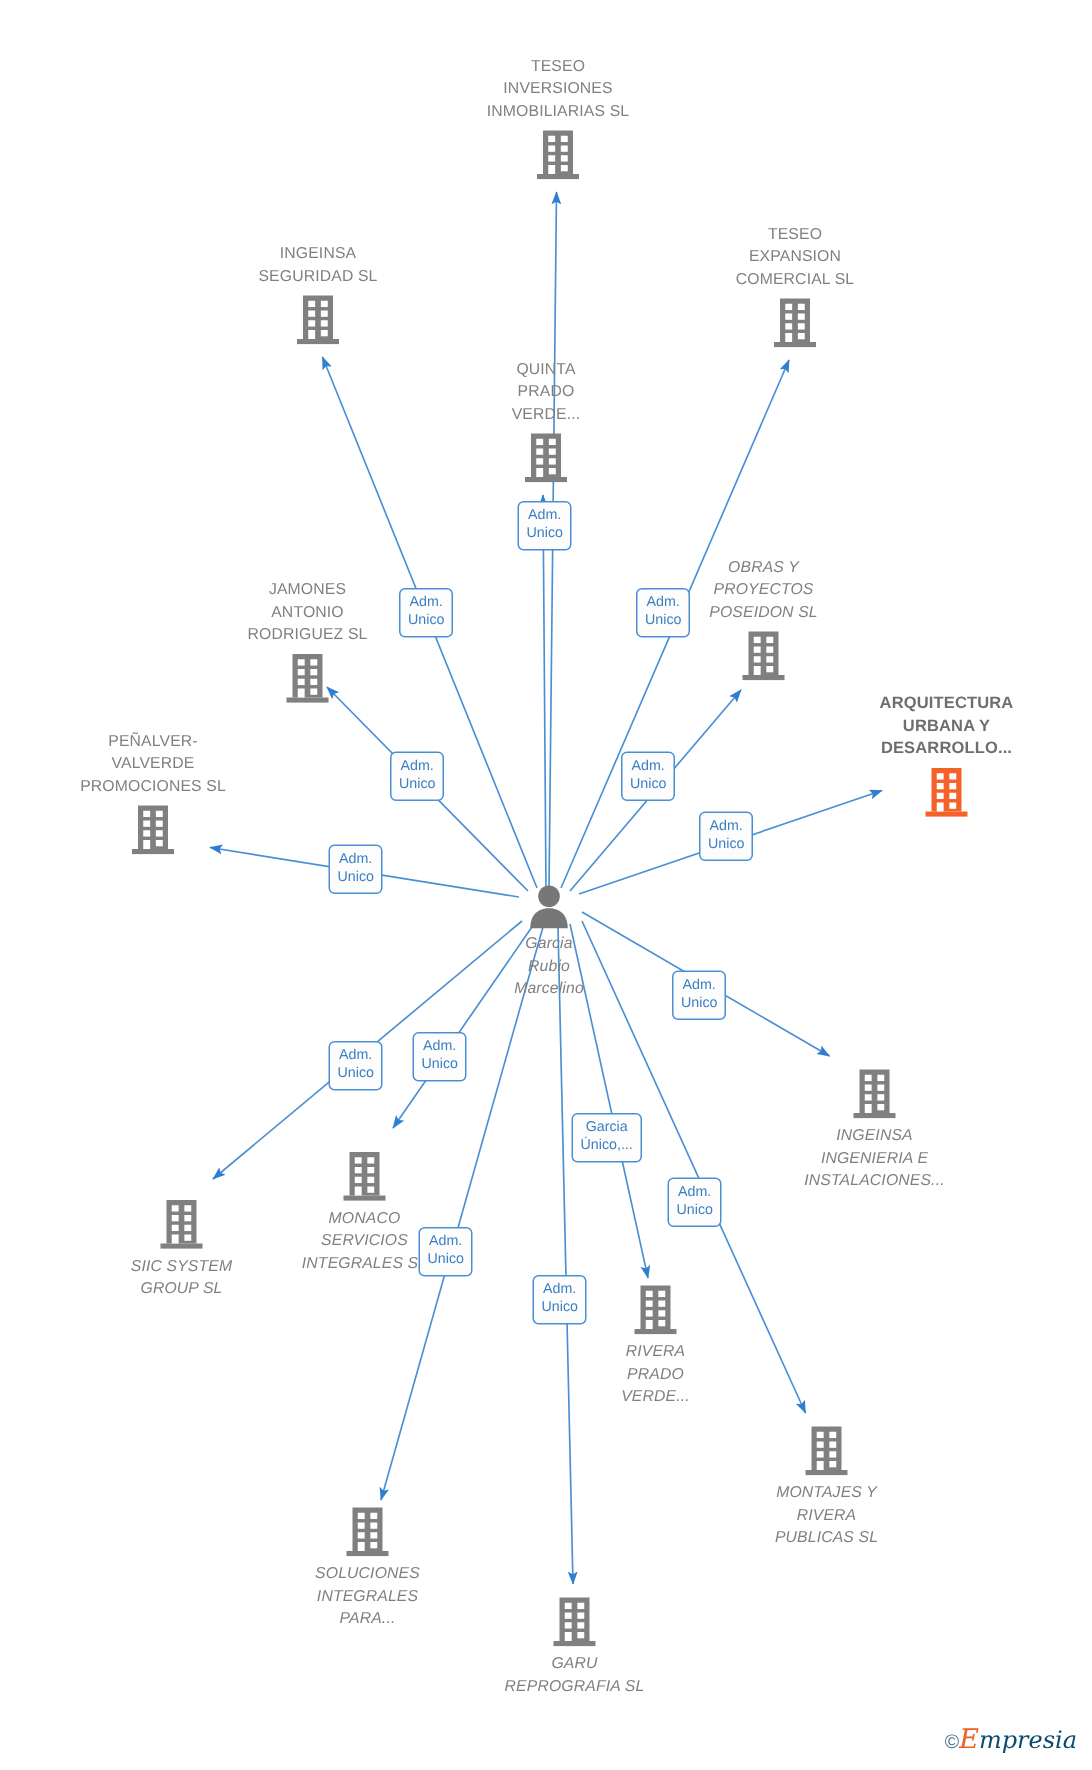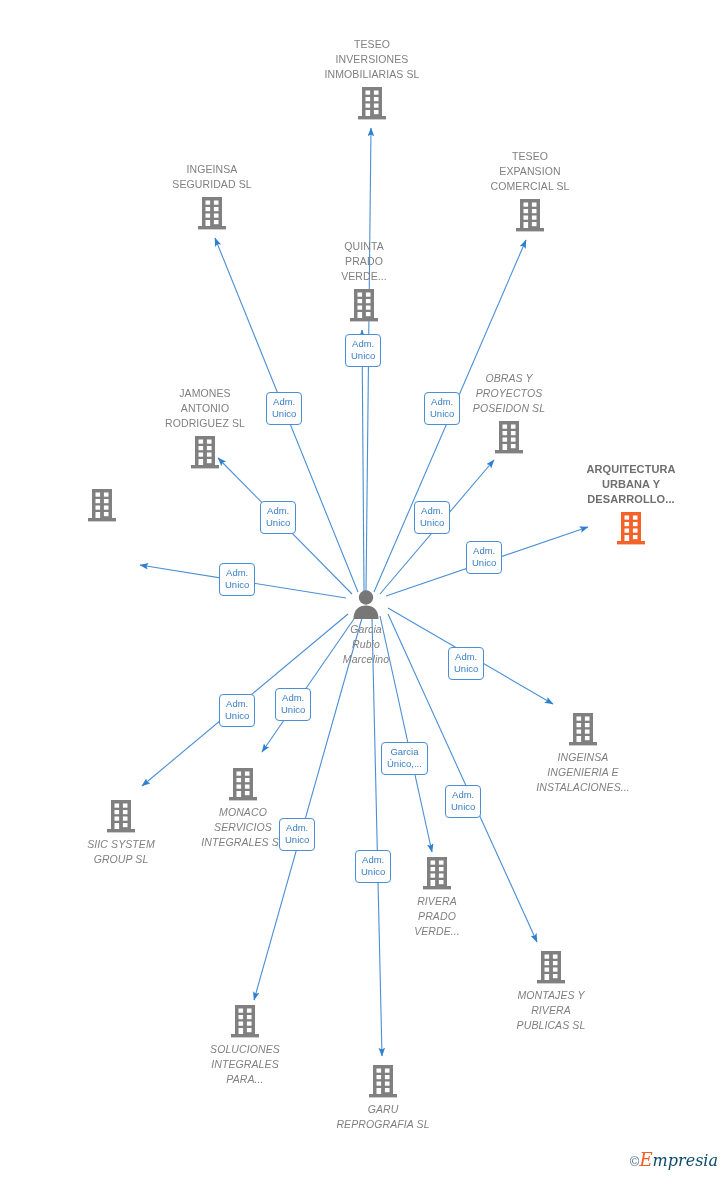--- a/index.html
+++ b/index.html
@@ -244,20 +244,23 @@
             <rect x="17.9" y="5.5" width="4.6" height="4.2" fill="#ffffff"></rect>
             <rect x="9.5" y="12" width="4.6" height="4.2" fill="#ffffff"></rect>
             <rect x="17.9" y="12" width="4.6" height="4.2" fill="#ffffff"></rect>
             <rect x="9.5" y="18.5" width="4.6" height="4.2" fill="#ffffff"></rect>
             <rect x="17.9" y="18.5" width="4.6" height="4.2" fill="#ffffff"></rect>
             <rect x="9.5" y="25" width="4.6" height="6" fill="#ffffff"></rect>
             <rect x="17.9" y="25" width="4.6" height="4.2" fill="#ffffff"></rect>
           </svg></span>
       </div>
       <div class="node above" style="left: 102px; top: 487px;">
+        <div class="nlabel">PEÑALVER-
+VALVERDE
+PROMOCIONES SL</div>
         <span class="icon-wrap"><svg width="32" height="36" viewBox="0 0 32 36" xmlns="http://www.w3.org/2000/svg">
             <rect x="6" y="2" width="20" height="29" fill="#808080"></rect>
             <rect x="2" y="31" width="28" height="3.4" fill="#808080"></rect>
             <rect x="9.5" y="5.5" width="4.6" height="4.2" fill="#ffffff"></rect>
             <rect x="17.9" y="5.5" width="4.6" height="4.2" fill="#ffffff"></rect>
             <rect x="9.5" y="12" width="4.6" height="4.2" fill="#ffffff"></rect>
             <rect x="17.9" y="12" width="4.6" height="4.2" fill="#ffffff"></rect>
             <rect x="9.5" y="18.5" width="4.6" height="4.2" fill="#ffffff"></rect>
             <rect x="17.9" y="18.5" width="4.6" height="4.2" fill="#ffffff"></rect>
             <rect x="9.5" y="25" width="4.6" height="6" fill="#ffffff"></rect>

